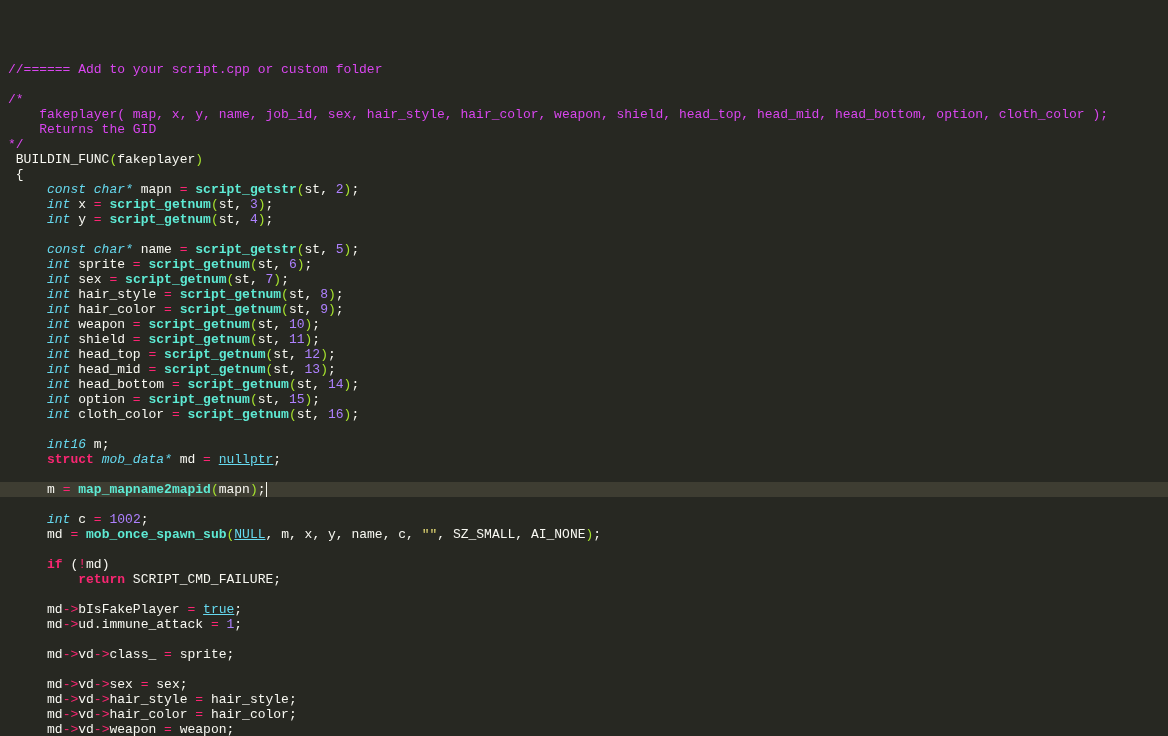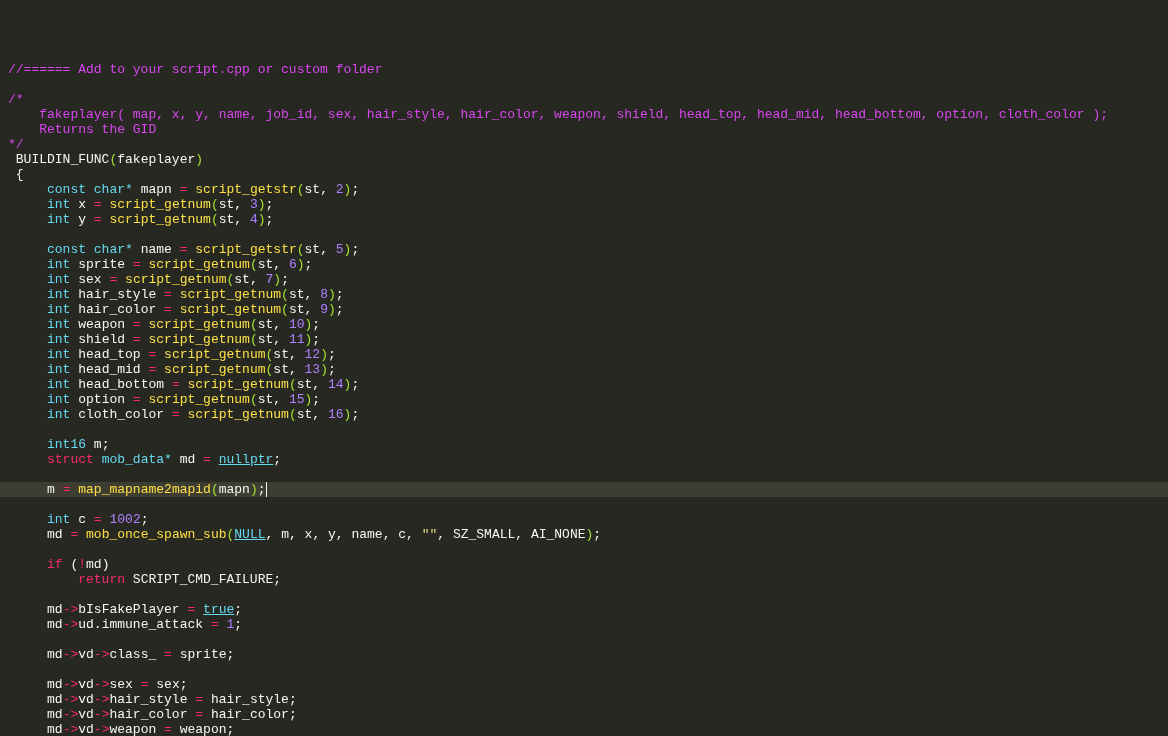--- a/index.html
+++ b/index.html
@@ -12,23 +12,23 @@
     width: 1168px;
     height: 736px;
     overflow: hidden;
     white-space: pre;
     padding-left: 8px;
     padding-top: 2px;
   }
   .line { display: block; min-height: 15px; }
   .line.hl { background: #3e3d32; margin-left: -8px; padding-left: 8px; margin-right: -20px; }
   .c-comment { color: #d946ef; }
-  .c-keyword { color: #f92672; }
-  .c-type { color: #66d9ef; }
-  .c-func { color: #fde047; }
+  .c-keyword { color: #f92672; font-weight: bold; }
+  .c-type { color: #66d9ef; font-style: italic; }
+  .c-func { color: #5eead4; font-weight: bold; }
   .c-ident { color: #f8f8f2; }
   .c-num { color: #ae81ff; }
   .c-str { color: #e6db74; }
   .c-op { color: #f92672; }
   .c-paren { color: #a6e22e; }
   .c-punct { color: #f8f8f2; }
   .c-const { color: #66d9ef; text-decoration: underline; }
   .cursor { border-right: 1px solid #f8f8f0; }
 </style>
 </head>

